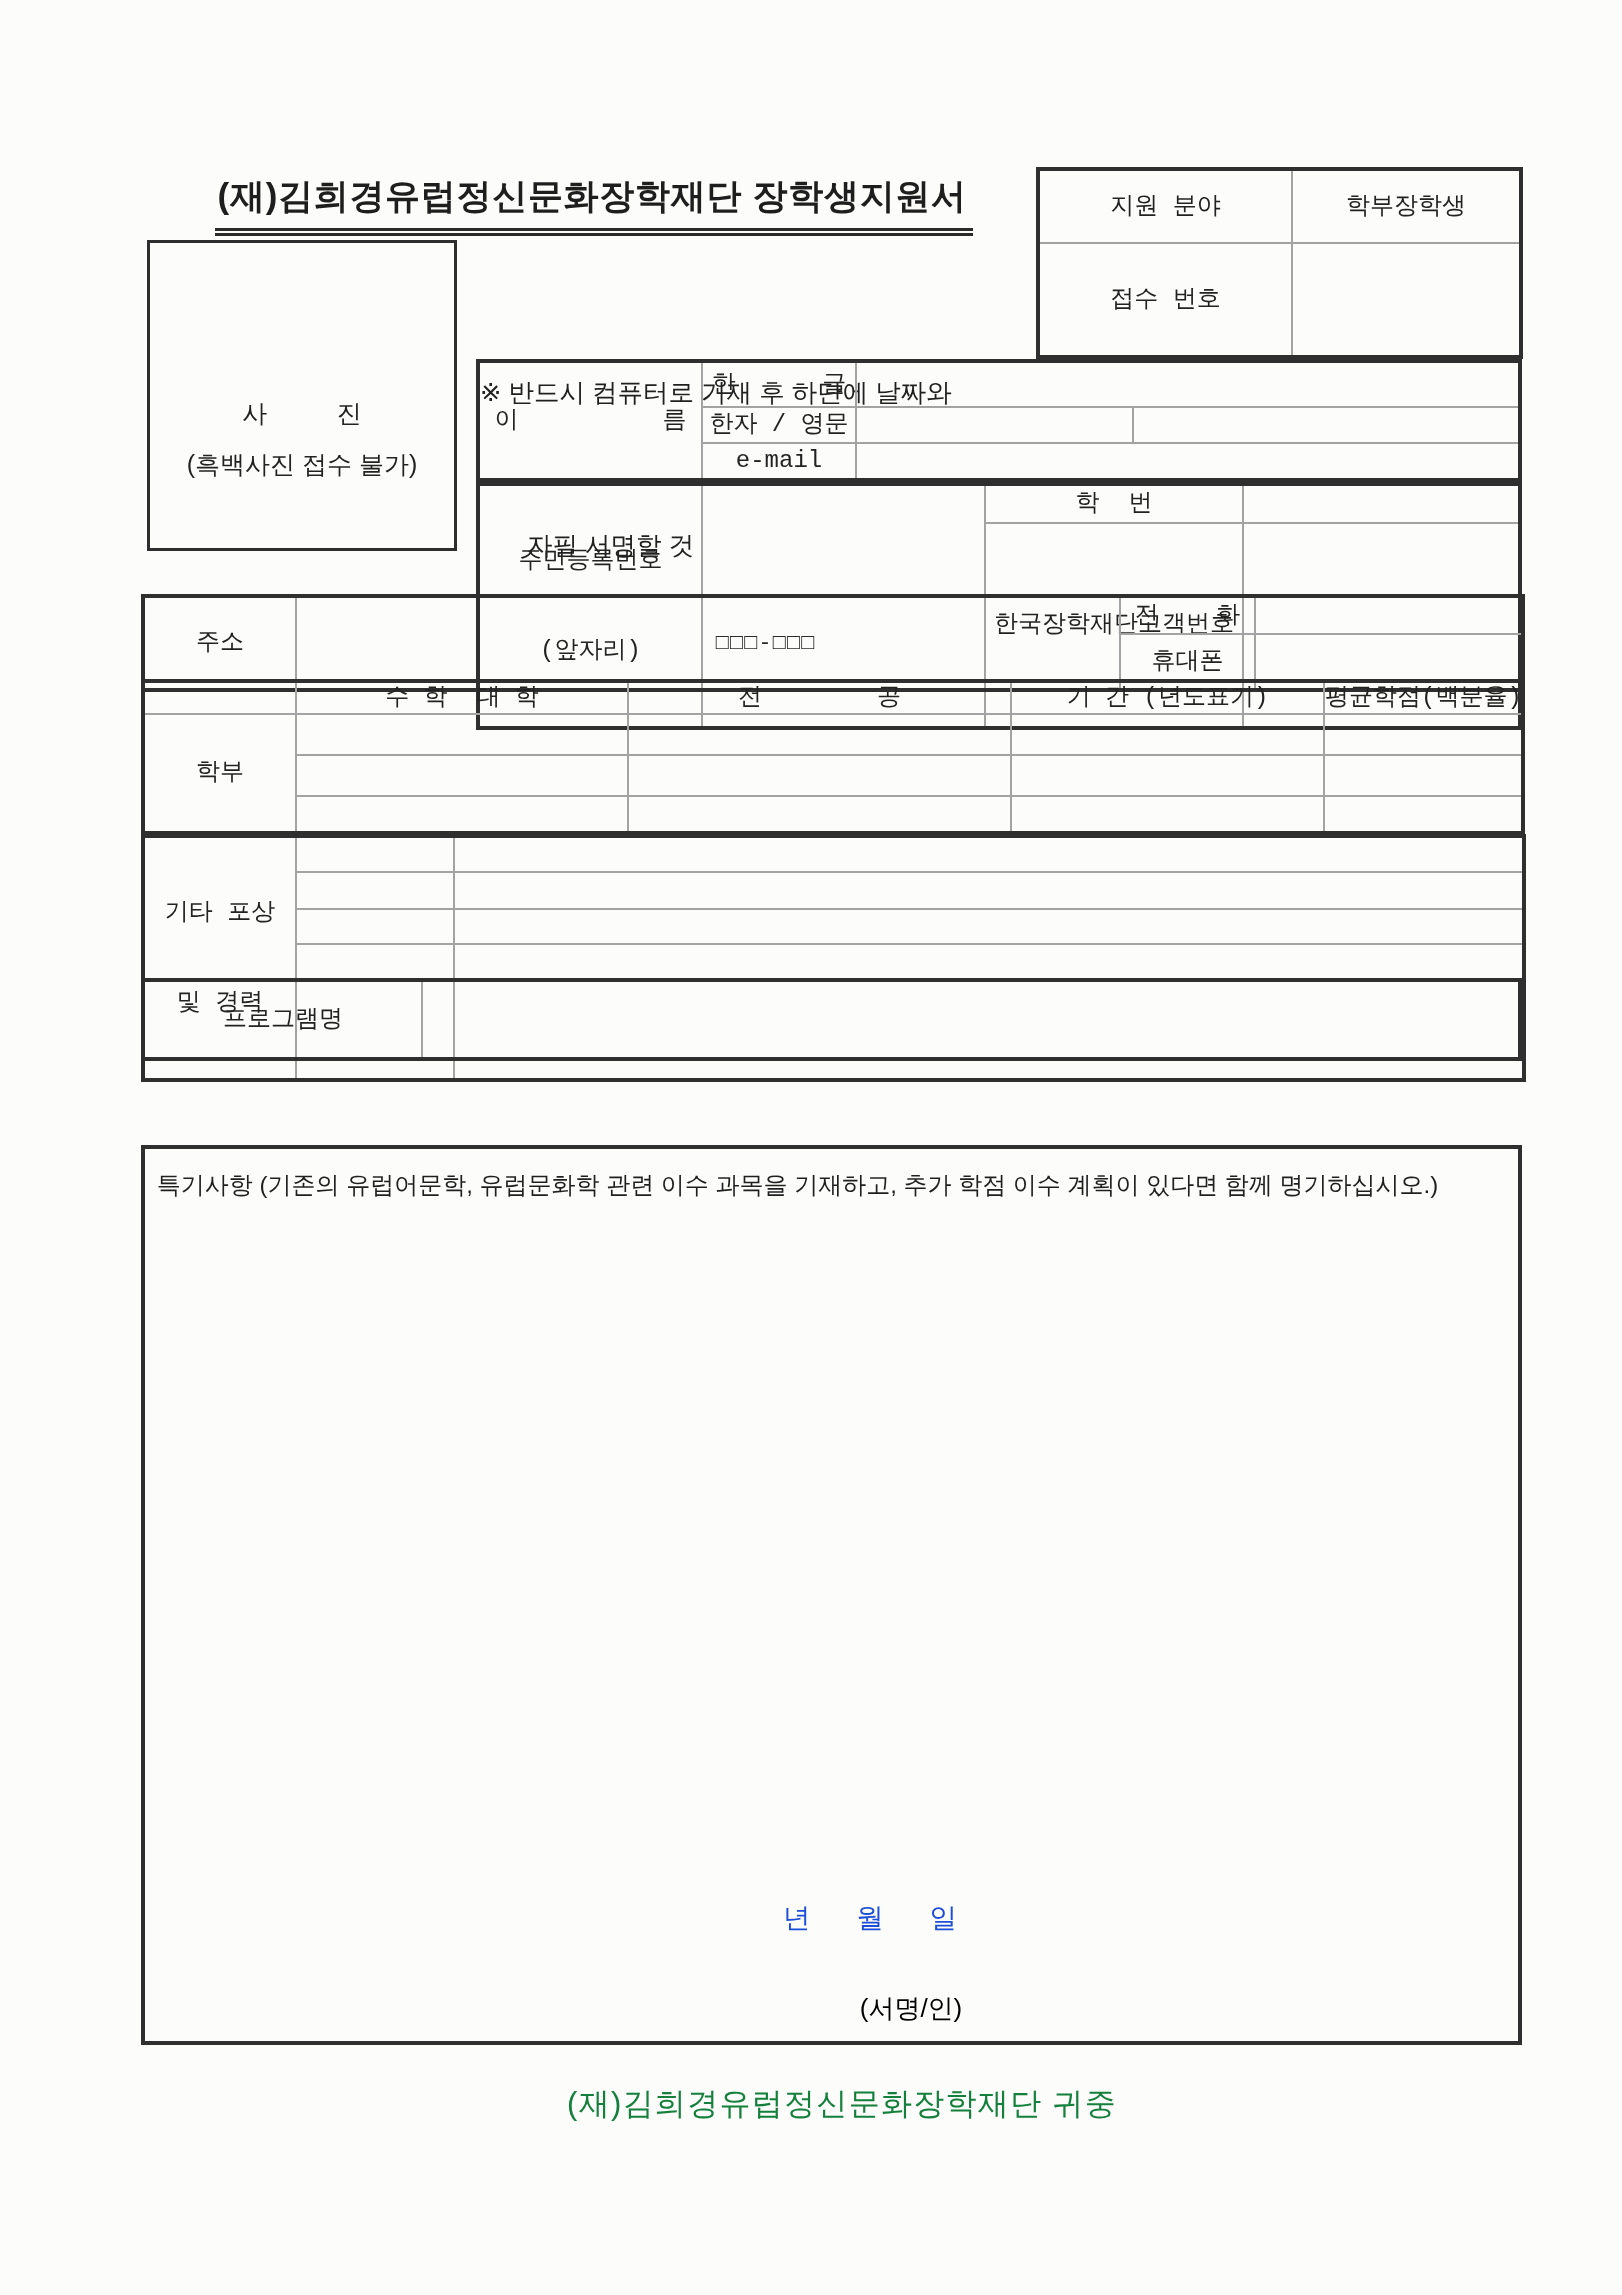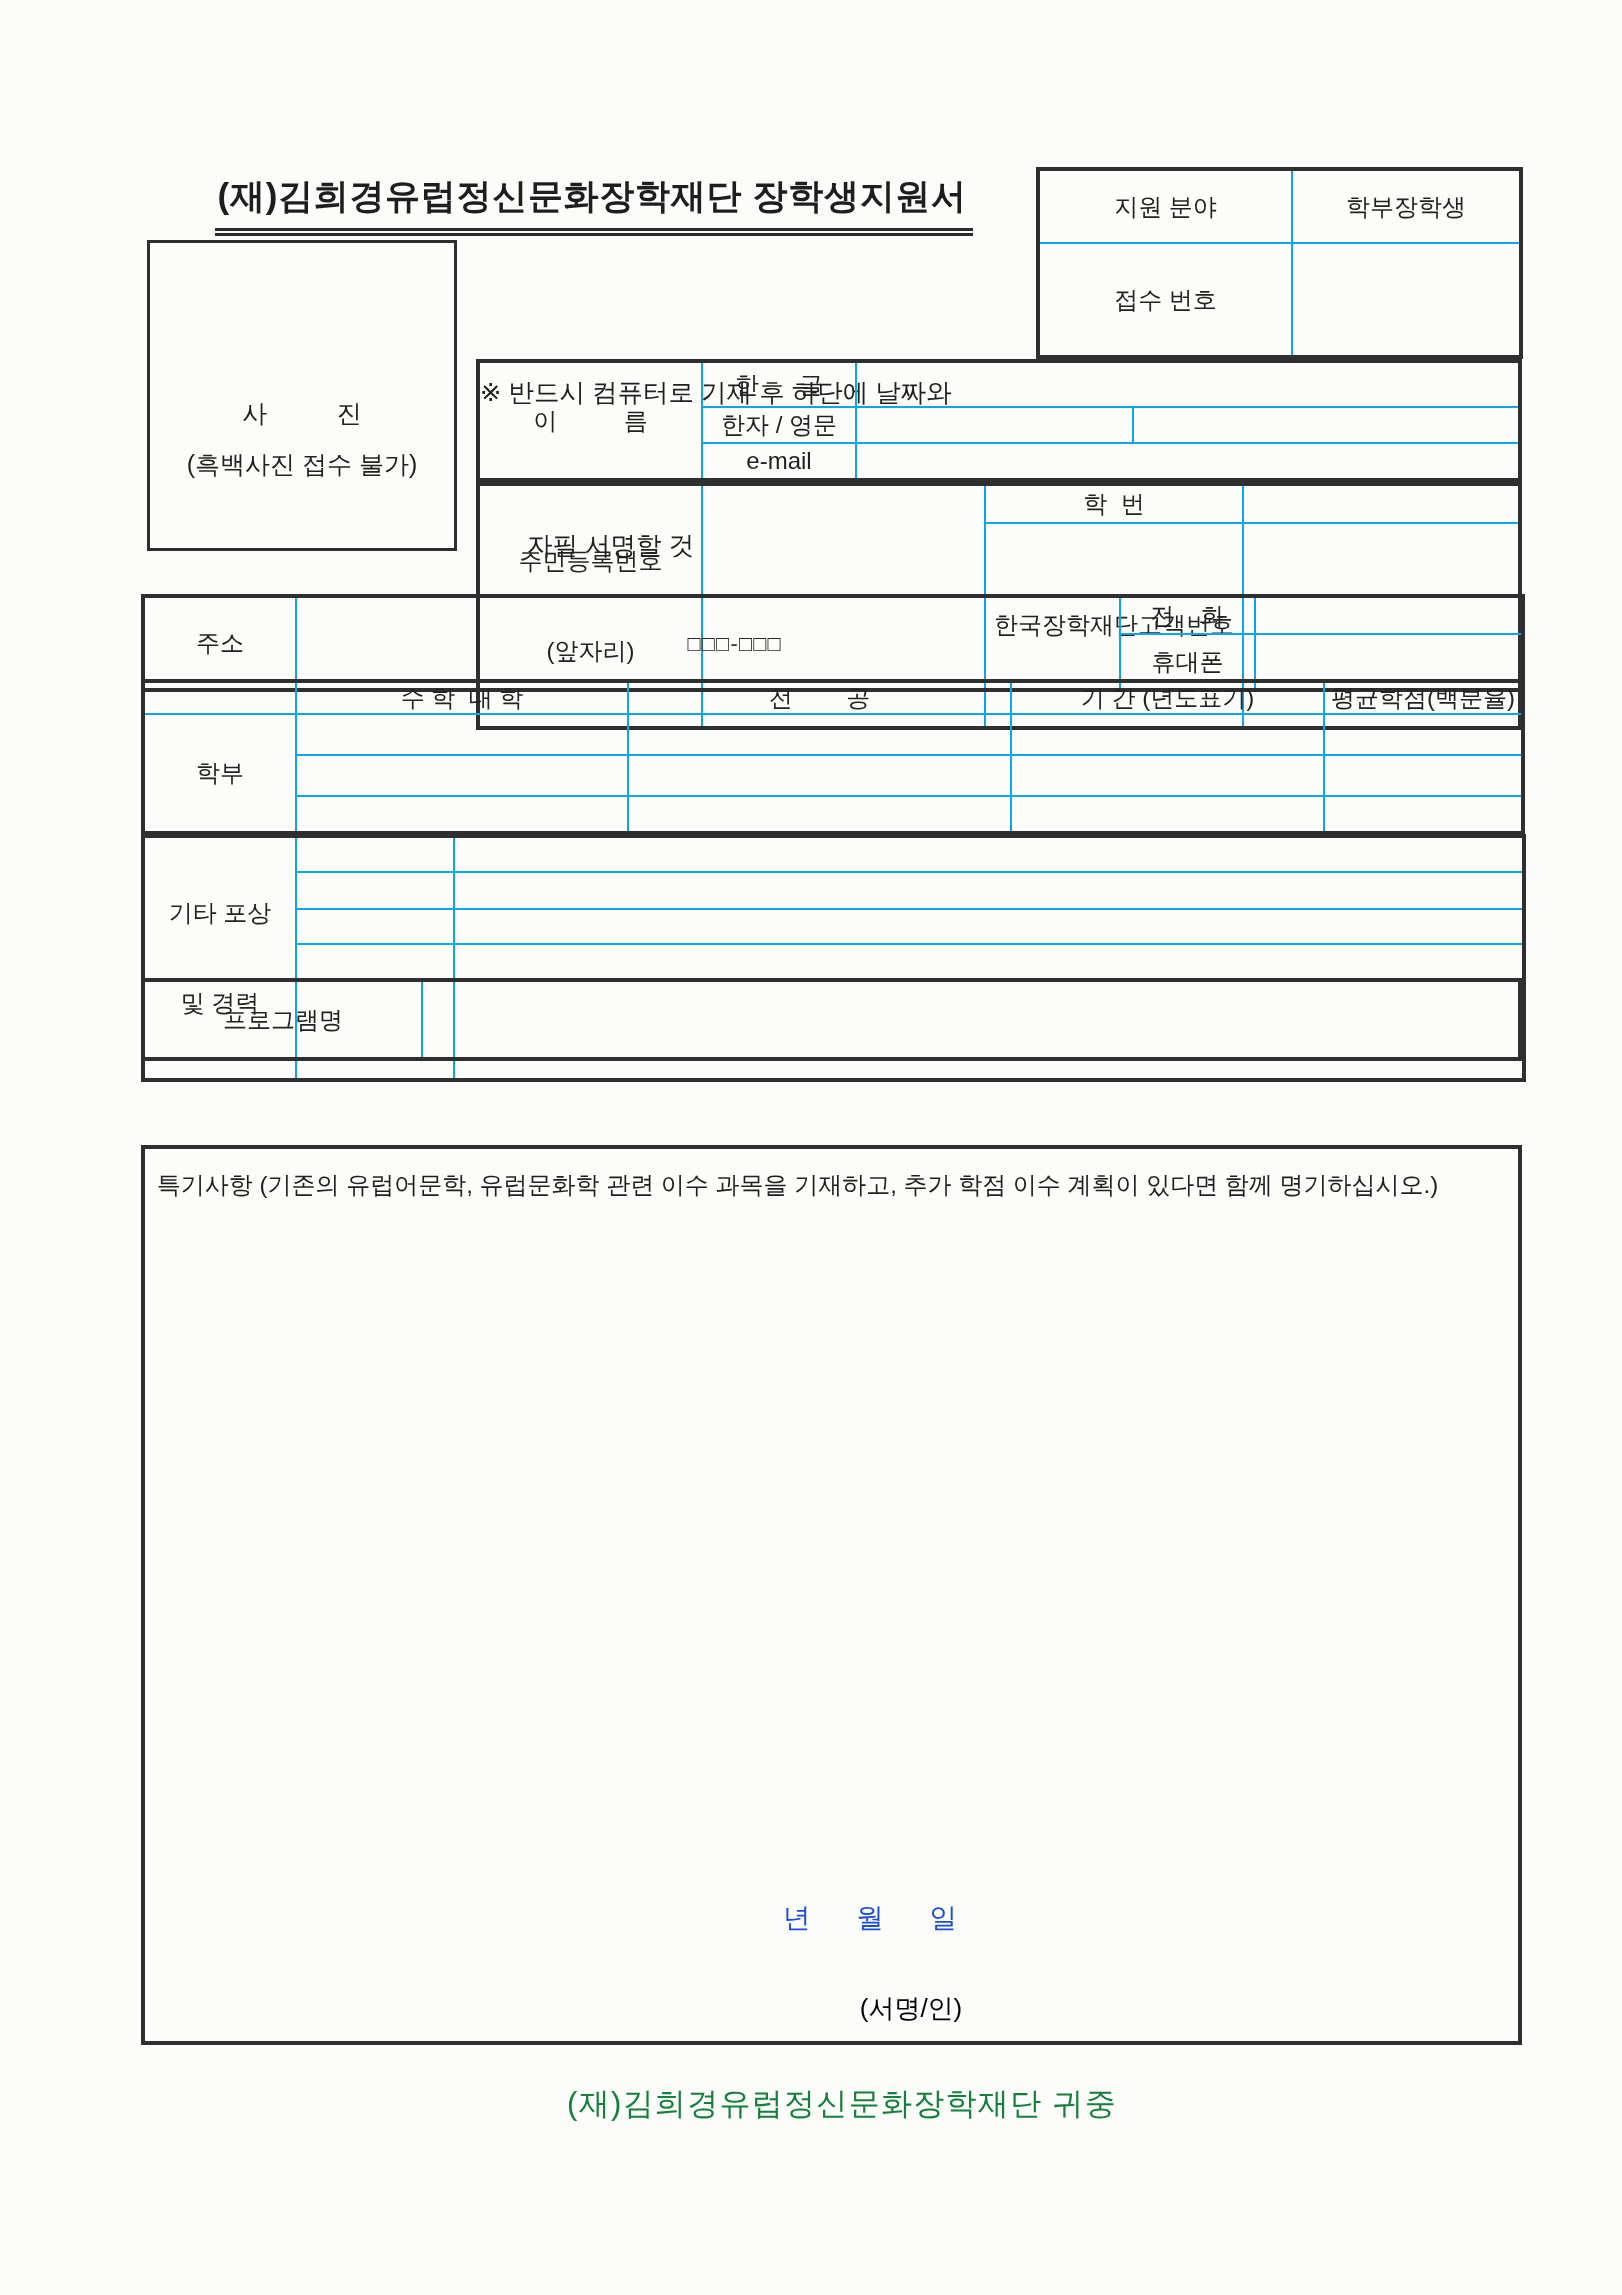--- a/index.html
+++ b/index.html
@@ -13,23 +13,23 @@
     position:absolute;left:215px;top:173px;
     font-size:35px;font-weight:700;letter-spacing:0.7px;white-space:pre;
     padding:0 6.5px 7.9px 2.6px;border-bottom:8.5px double #2b2b2b;
   }
   
   table.sec{
     position:absolute;border-collapse:collapse;table-layout:fixed;
     border:4.6px solid #2f2f2f;
   }
   table.sec td{
-    border:2px solid #0ea5e9;padding:0;margin:0;
+    border:2px solid #a3a3a3;padding:0;margin:0;
     text-align:center;vertical-align:middle;
-    font-size:24px;color:#222;white-space:pre;line-height:1.25;
+    font-size:24px;color:#222;white-space:pre;line-height:1.25;font-family:Liberation Mono, monospace;
   }
   td.left{text-align:left;padding-left:13px;}
   td.bb6{border-bottom-width:4.6px;}
   .h108{height:71px}.h66{height:43px}.h52{height:34px}.h55{height:36px}
   .h53{height:35px}.h46{height:30px}.h60{height:39px}.h50{height:33px}.h54{height:35px}
   .fs33{font-size:21.6px;}
   .fs34{font-size:22px;}
   .two-line{line-height:38px;}
   
   .t-apply{left:1036px;top:167px;width:487px;height:192px;border-width:3.3px;}

